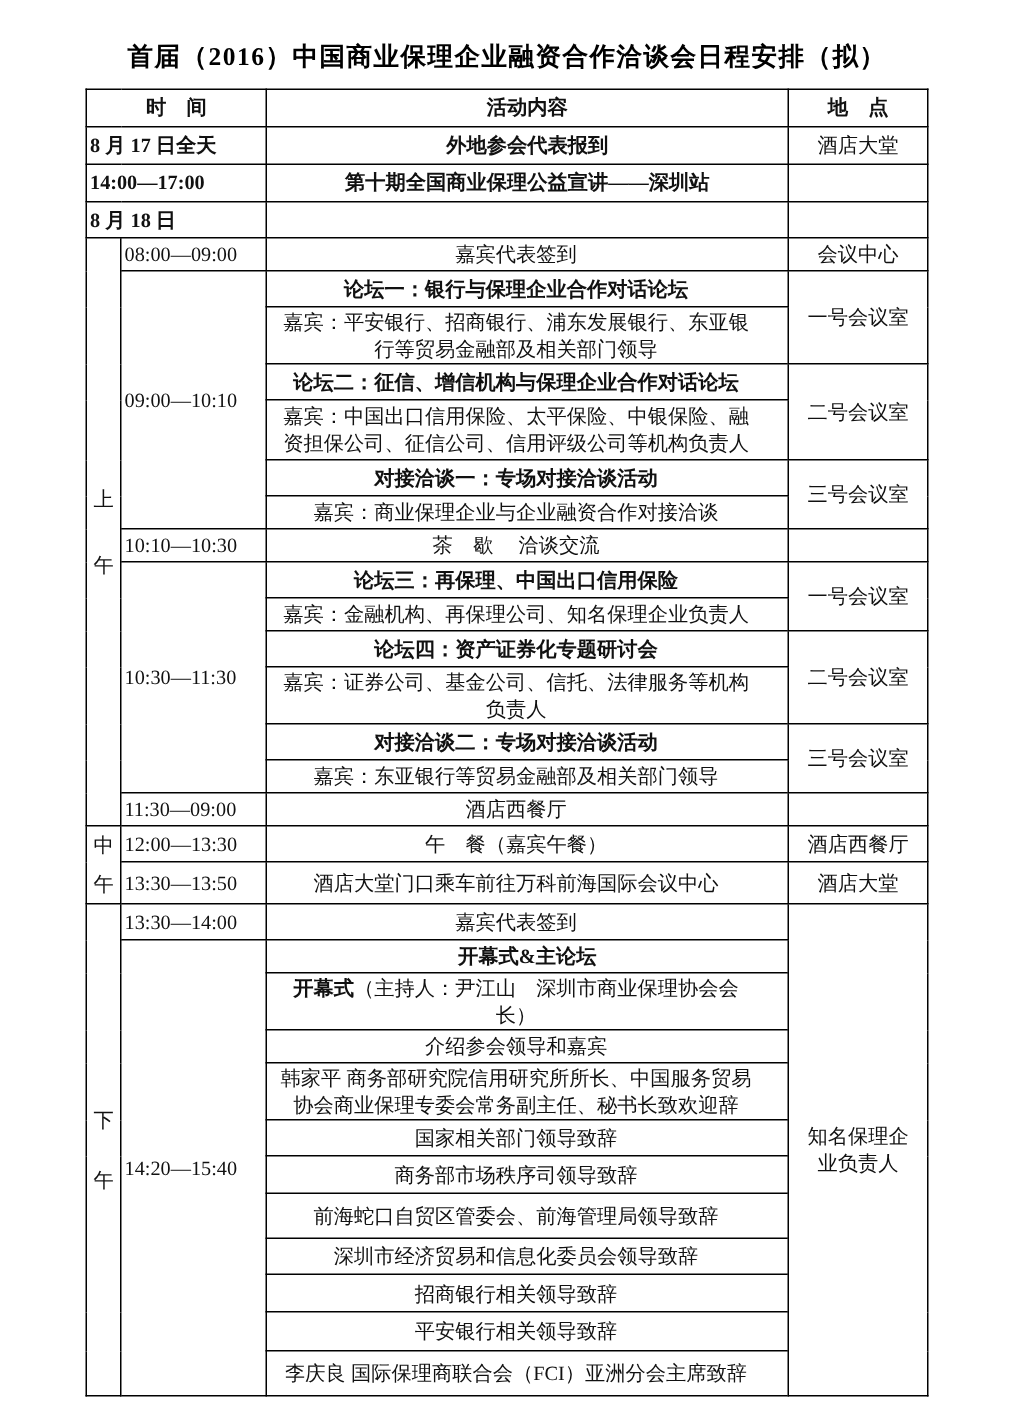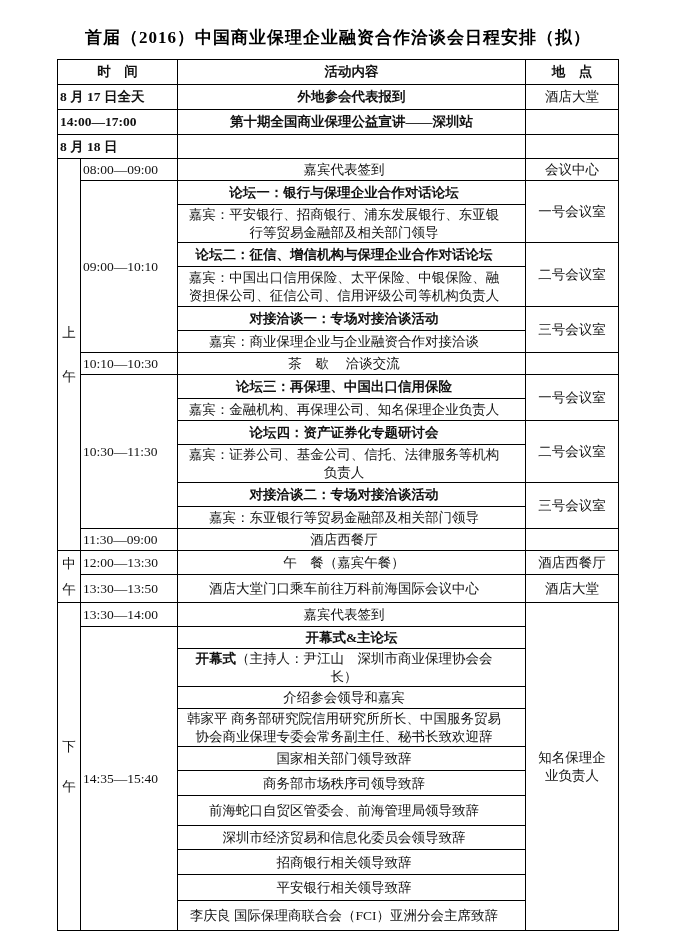--- a/index.html
+++ b/index.html
@@ -169,21 +169,21 @@
           <div>下</div>
           <div>午</div>
         </div>
       </td>
       <td class="time">13:30—14:00</td>
       <td class="act">嘉宾代表签到</td>
       <td rowspan="12" class="loc">知名保理企业负责人</td>
     </tr>
 
     <tr class="h22">
-      <td rowspan="11" class="time">14:35—15:40</td>
+      <td rowspan="11" class="time">14:20—15:40</td>
       <td class="tc b">开幕式&amp;主论坛</td>
     </tr>
     <tr class="h30">
       <td class="act">
         <span class="b">开幕式</span><span>（主持人：尹江山　深圳市商业保理协会会长）</span>
       </td>
     </tr>
     <tr class="h22">
       <td class="act">介绍参会领导和嘉宾</td>
     </tr>

